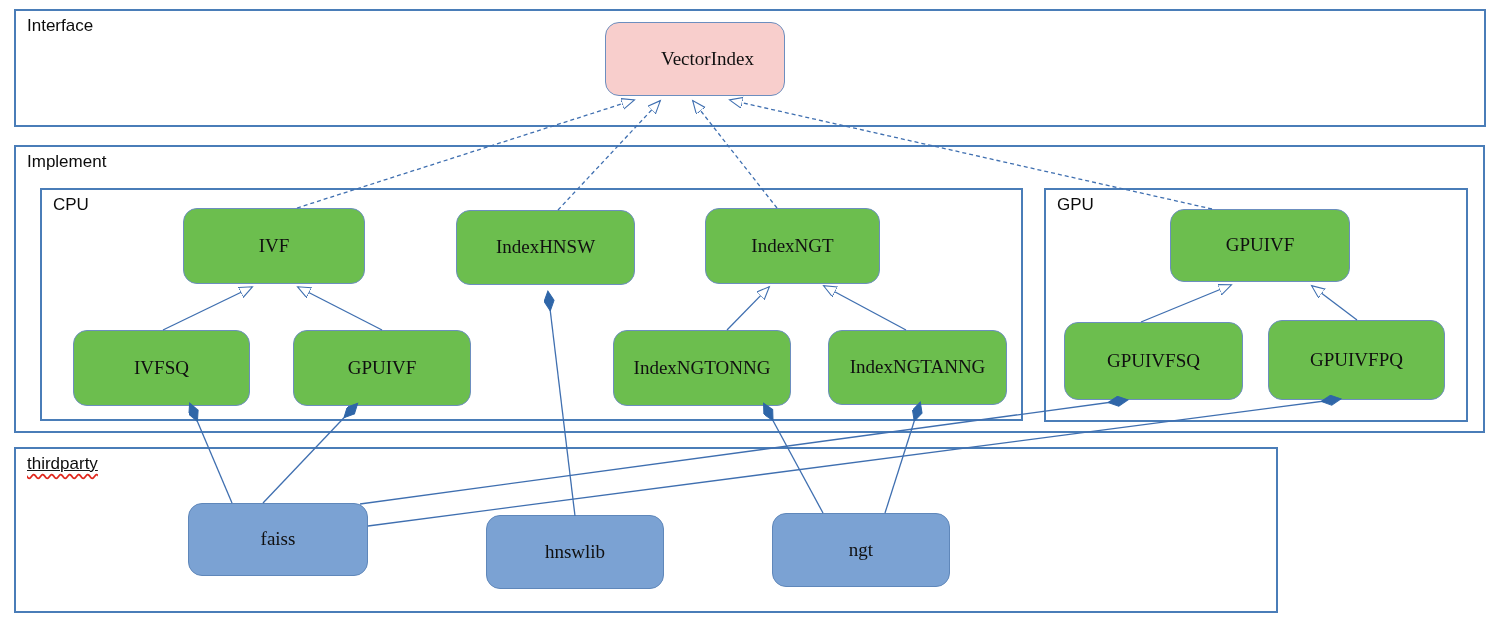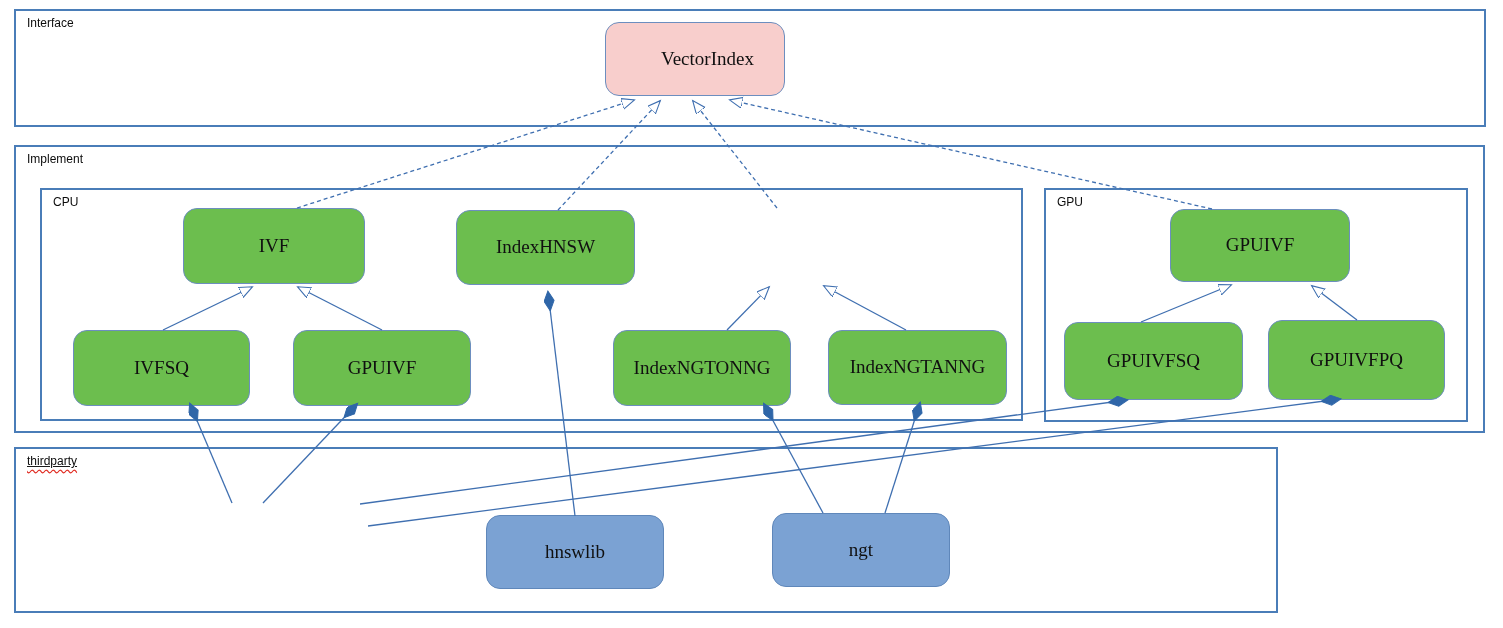--- a/index.html
+++ b/index.html
@@ -5,21 +5,21 @@
   html,body{margin:0;padding:0;background:#fff;}
   .canvas{
     position:relative;width:1503px;height:628px;background:#fff;
     font-family:"Liberation Sans",sans-serif;overflow:hidden;
   }
   .container{
     position:absolute;border:2px solid var(--container-border);
     background:transparent;box-sizing:border-box;
   }
   .container-label{
-    position:absolute;top:5px;left:11px;font-size:12px;color:#0c0c0c;
+    position:absolute;top:5px;left:11px;font-size:17px;color:#0c0c0c;
     font-family:"Liberation Sans",sans-serif;white-space:nowrap;
   }
   .u-solid{text-decoration:underline solid #1a1a1a;}
   .u-wavy{text-decoration:underline wavy var(--spellcheck-underline);text-underline-offset:4px;}
   .node{
     position:absolute;box-sizing:border-box;border-radius:14px;
     display:flex;align-items:center;justify-content:center;
     font-family:"Liberation Serif",serif;font-size:19px;color:#101010;
     text-align:center;line-height:1.1;
   }
@@ -61,20 +61,23 @@
   <div class="node pink" style="left:605px;top:22px;width:180px;height:74px">
     <span>VectorIndex</span>
   </div>
 
   <div class="node green" style="left:183px;top:208px;width:182px;height:76px">
     <span>IVF</span>
   </div>
   <div class="node green" style="left:456px;top:210px;width:179px;height:75px">
     <span>IndexHNSW</span>
   </div>
+  <div class="node green" style="left:705px;top:208px;width:175px;height:76px">
+    <span>IndexNGT</span>
+  </div>
   <div class="node green" style="left:73px;top:330px;width:177px;height:76px">
     <span>IVFSQ</span>
   </div>
   <div class="node green" style="left:293px;top:330px;width:178px;height:76px">
     <span>GPUIVF</span>
   </div>
   <div class="node green" style="left:613px;top:330px;width:178px;height:76px">
     <span>IndexNGTONNG</span>
   </div>
   <div class="node green" style="left:828px;top:330px;width:179px;height:75px">
@@ -84,20 +87,23 @@
   <div class="node green" style="left:1170px;top:209px;width:180px;height:73px">
     <span>GPUIVF</span>
   </div>
   <div class="node green" style="left:1064px;top:322px;width:179px;height:78px">
     <span>GPUIVFSQ</span>
   </div>
   <div class="node green" style="left:1268px;top:320px;width:177px;height:80px">
     <span>GPUIVFPQ</span>
   </div>
 
+  <div class="node blue" style="left:188px;top:503px;width:180px;height:73px">
+    <span>faiss</span>
+  </div>
   <div class="node blue" style="left:486px;top:515px;width:178px;height:74px">
     <span>hnswlib</span>
   </div>
   <div class="node blue" style="left:772px;top:513px;width:178px;height:74px">
     <span>ngt</span>
   </div>
 
   <svg id="edge-layer" viewBox="0 0 1503 628" xmlns="http://www.w3.org/2000/svg">
     <defs>
       <marker id="m-triangle" markerUnits="userSpaceOnUse" markerWidth="15" markerHeight="13" refX="12.5" refY="5.5" orient="auto">

